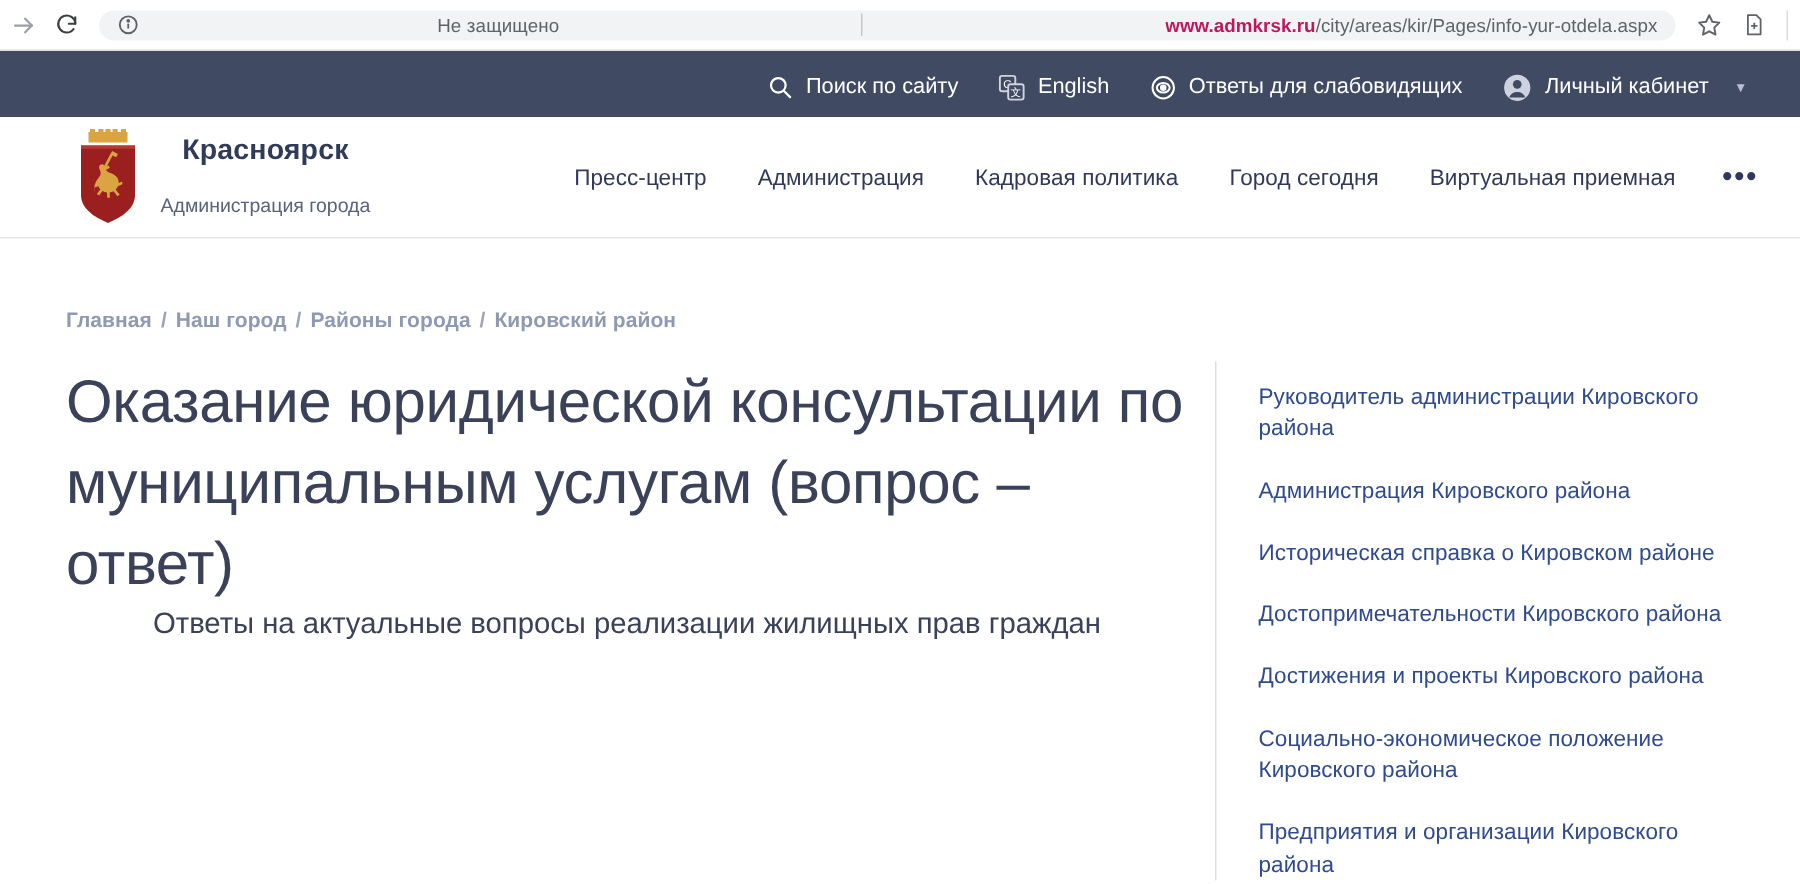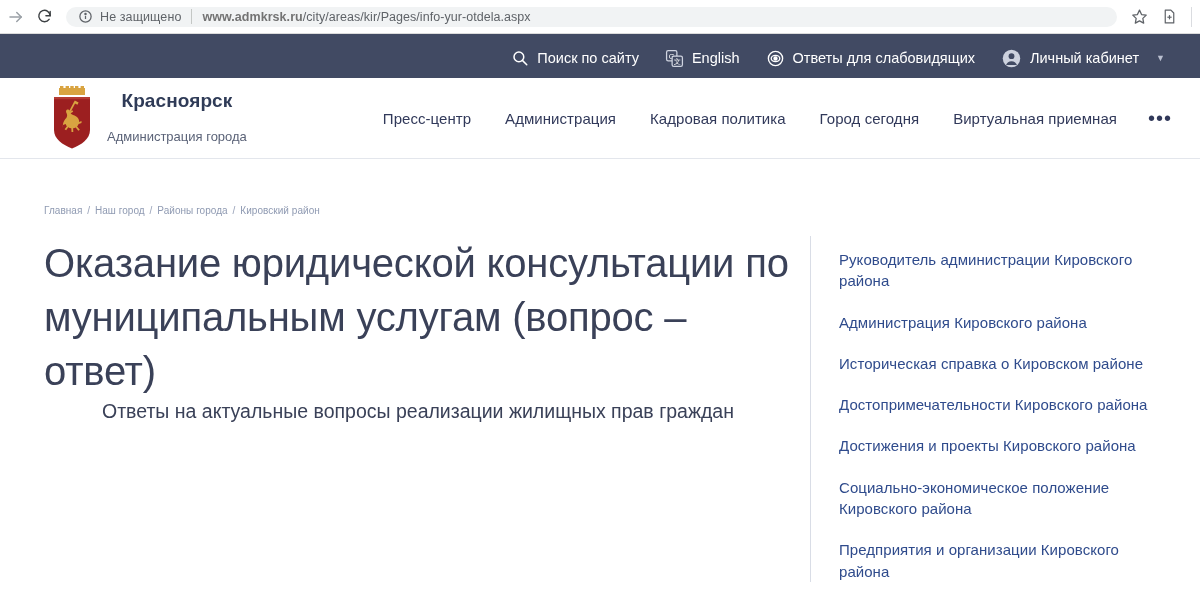--- a/index.html
+++ b/index.html
@@ -18,34 +18,35 @@
   .nav-btn{
     width:28px; height:28px; display:flex; align-items:center;
     justify-content:center; flex:0 0 auto; color:#5f6368;
   }
   .nav-btn.fwd{ color:#9aa0a6; margin-left:-6px; }
   .nav-btn.reload{ color:#3c4043; }
   .omnibox{
     flex:1 1 auto; height:20px; background:#f1f3f4; border-radius:13px;
     display:flex; align-items:center; padding:0 12px; margin:0 8px;
     min-width:0;
+    justify-content:space-between;
   }
   .omni-info{ width:15px; height:15px; flex:0 0 auto; color:#5f6368; margin-right:7px; }
   .omni-warn{
     font-size:12.5px; color:#5f6368; white-space:nowrap;
     letter-spacing:.1px;
   }
   .omni-sep{
     width:1px; height:15px; background:#c4c7c5; margin:0 10px; flex:0 0 auto;
   }
   .omni-url{
     font-size:12.5px; white-space:nowrap; overflow:hidden;
     text-overflow:ellipsis; letter-spacing:.05px;
   }
-  .omni-url .host{ color:#737373; font-weight:700; }
+  .omni-url .host{ color:#be185d; font-weight:700; }
   .omni-url .path{ color:#5f6368; }
   .chrome-right{ display:flex; align-items:center; gap:2px; flex:0 0 auto; }
   .chrome-icon{
     width:28px; height:28px; display:flex; align-items:center;
     justify-content:center; color:#5f6368;
   }
   .chrome-edge{
     width:1px; height:20px; background:#dadce0; margin-left:6px;
   }
 
@@ -85,22 +86,22 @@
     padding:0 17px; letter-spacing:.05px;
   }
   .nav-more{
     color:#31395a; font-size:20px; letter-spacing:1px;
     padding:0 6px 0 14px; line-height:1;
   }
 
   
   .page{ padding:0 22px 0 44px; }
   .breadcrumb{
-    padding-top:46px; font-size:10px; color:#8f9ab2;
-    letter-spacing:.05px; white-space:nowrap;
+    padding-top:46px; font-size:14px; color:#8f9ab2;
+    letter-spacing:.05px; white-space:nowrap;font-weight:bold;
   }
   .breadcrumb .sep{ color:#9aa4ba; padding:0 2px; }
 
   .columns{ display:flex; margin-top:20px; }
   .col-main{ width:762px; flex:0 0 auto; padding-right:14px; }
   .col-rail{
     flex:1 1 auto; border-left:1px solid #d9dde6;
     padding:13px 0 0 28px; margin-left:4px;
   }
 

